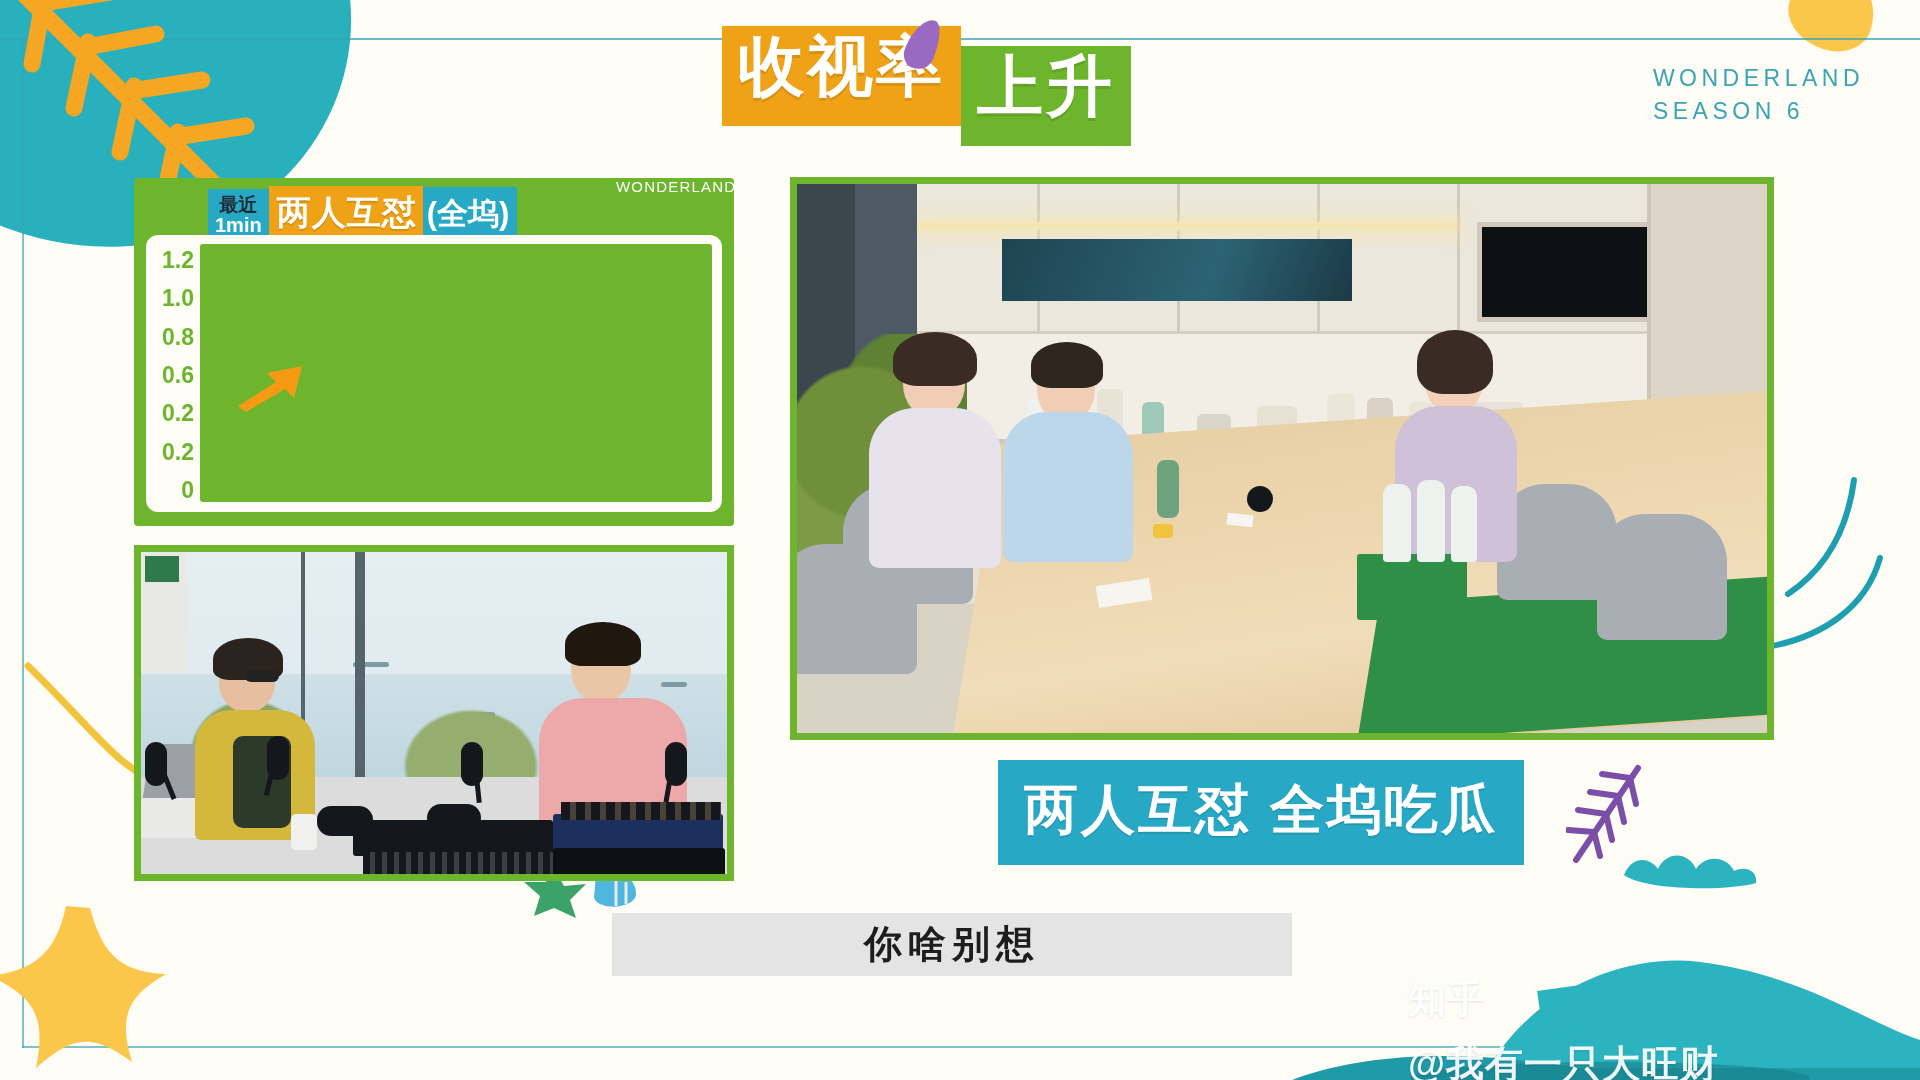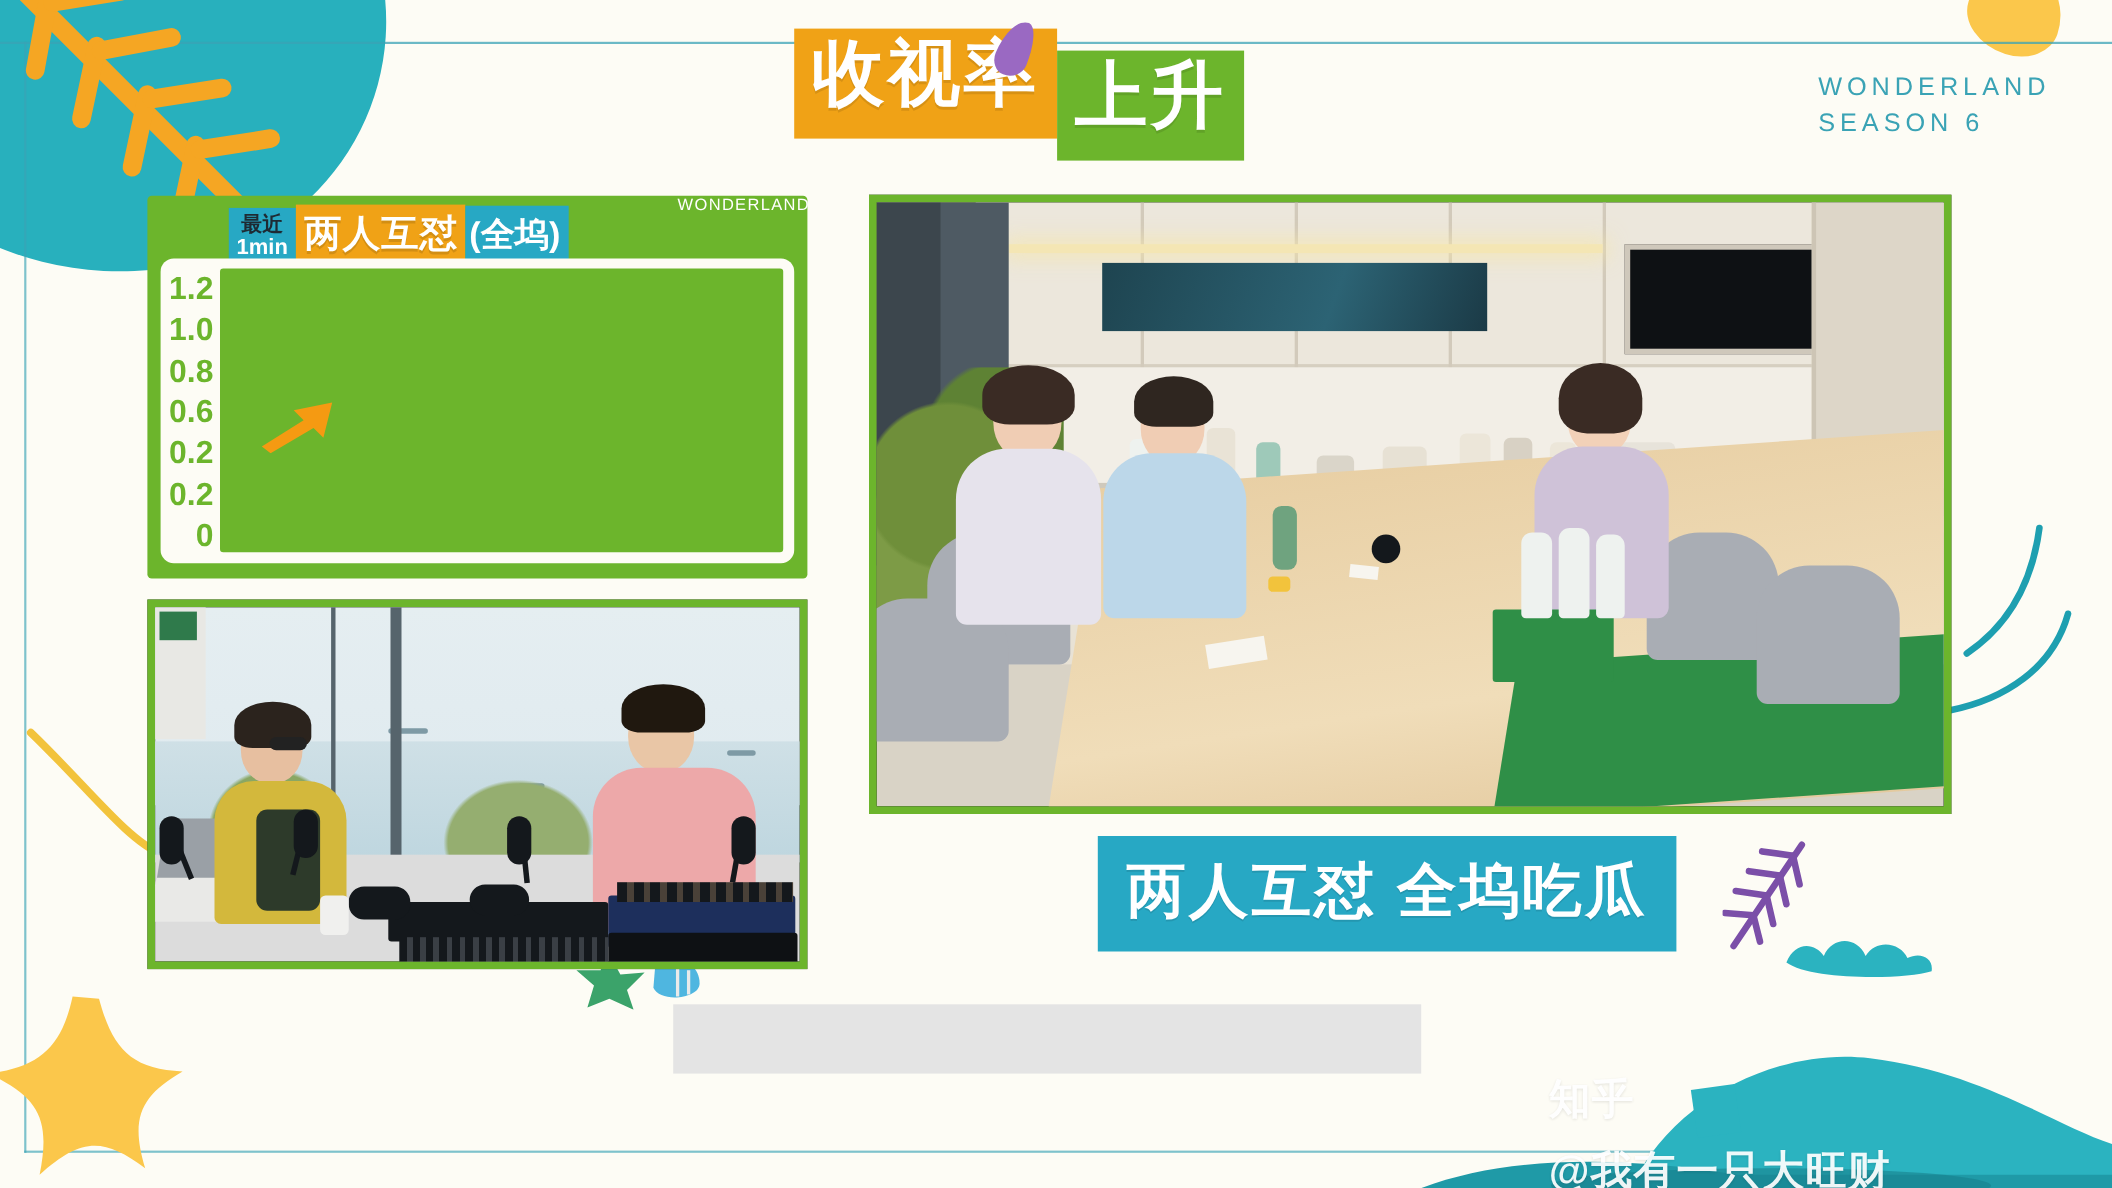--- a/index.html
+++ b/index.html
@@ -156,21 +156,21 @@
   #y-axis {
     width: 54px; height: 100%;
     display: flex; flex-direction: column;
     justify-content: space-between;
     align-items: flex-end;
     padding: 14px 6px 10px 0;
   }
   #y-axis span {
     color: #6cb52c;
     font-weight: 900;
-    font-size: 29px;
+    font-size: 23px;
     line-height: 1;
     text-align: right;
   }
   #plot-area {
     position: relative;
     flex: 1;
     margin: 9px 10px 10px 0;
     background: #6cb52c;
     border-radius: 3px;
   }
@@ -522,19 +522,20 @@
                   background:repeating-linear-gradient(90deg,#14181c 0 7px,#3a3f45 7px 12px)"></div>
       <div style="position:absolute;left:420px;top:250px;width:160px;height:18px;
                   background:repeating-linear-gradient(90deg,#14181c 0 9px,#4a4138 9px 15px)"></div>
       <div style="position:absolute;left:150px;top:262px;width:26px;height:36px;background:#f0f0ee;border-radius:5px"></div>
     </div>
   </div>
 
   <div id="caption-cyan">两人互怼 全坞吃瓜</div>
 
   <div id="subtitle-bar"></div>
+  <div id="subtitle-text">你啥别想</div>
 
   <div id="watermark">
     <span id="wm-logo">知乎</span>
     <span>@我有一只大旺财</span>
   </div>
 
 </div>
 
 </body></html>

